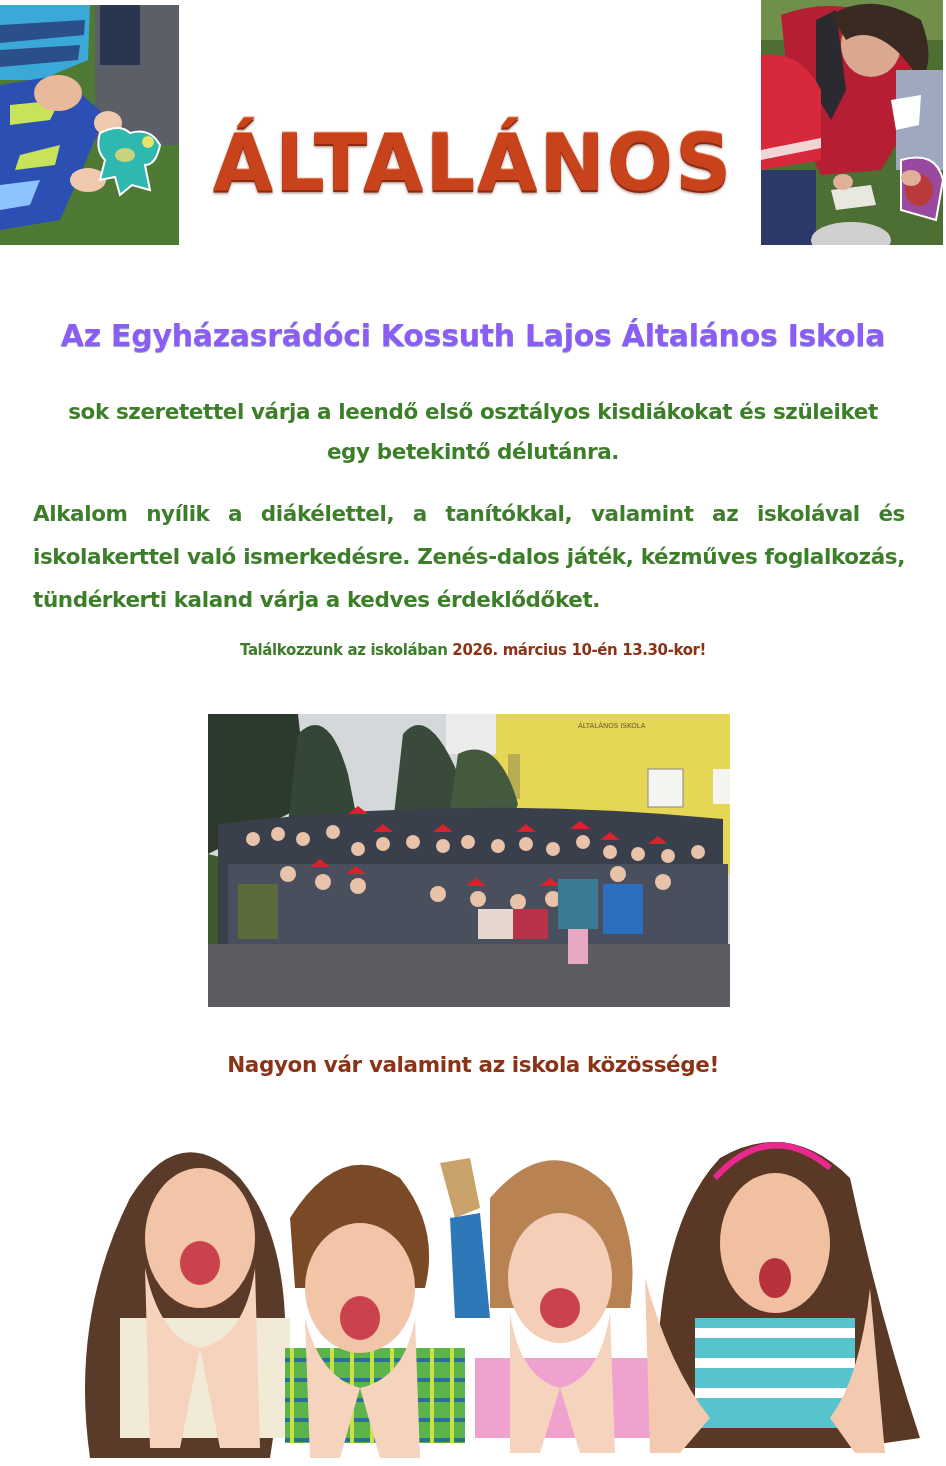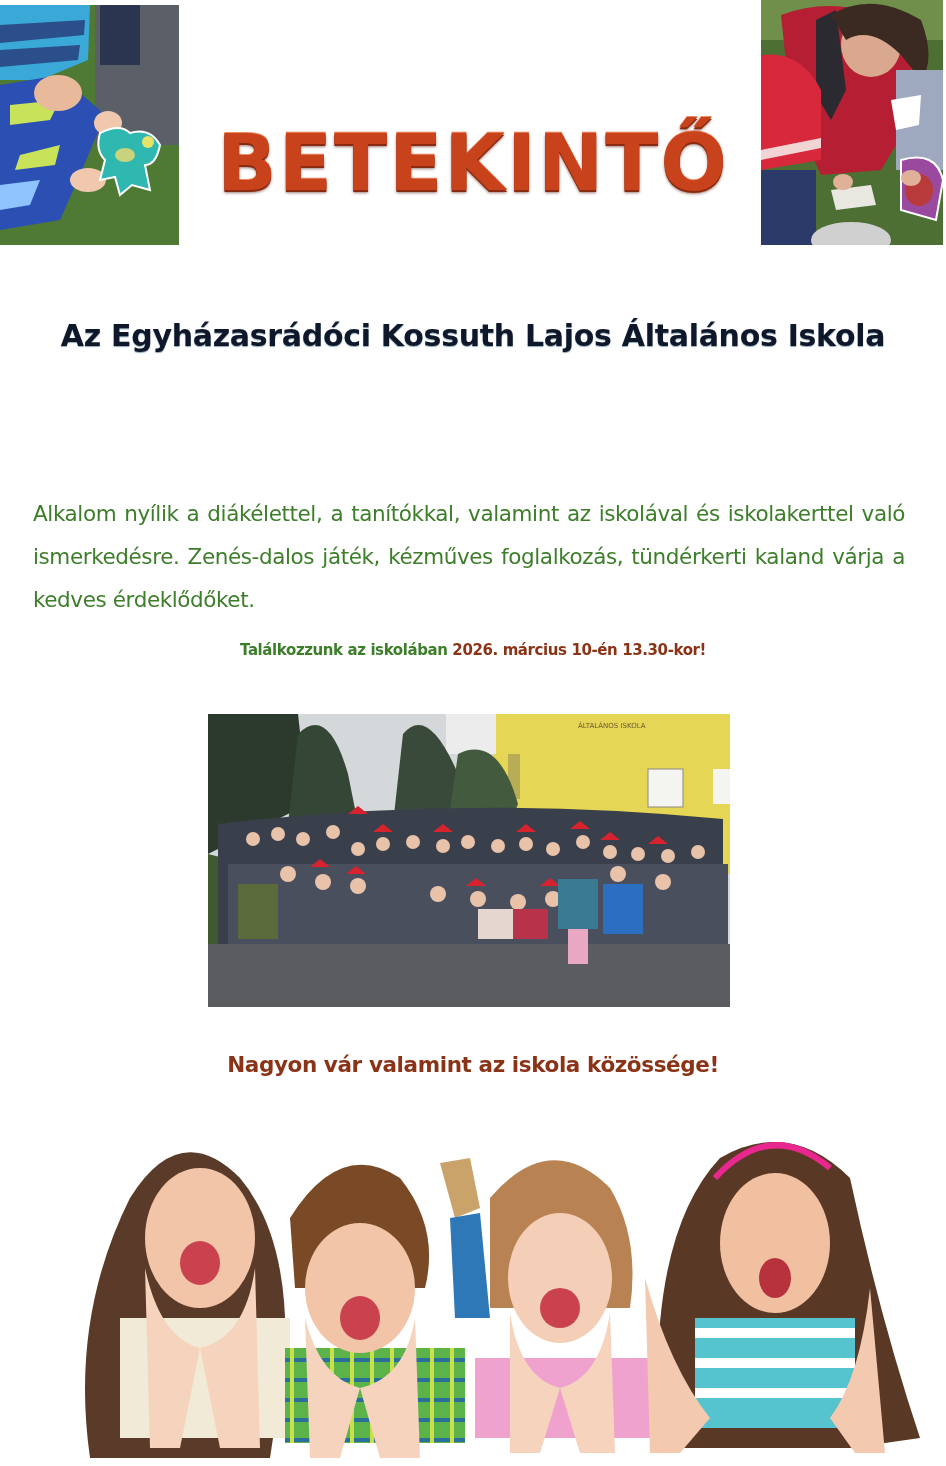--- a/index.html
+++ b/index.html
@@ -11,31 +11,31 @@
   #photo-left { left:0; top:5px; width:179px; height:240px; background:#4f7a34; }
   #photo-right { left:761px; top:0; width:182px; height:245px; background:#3f6a2e; }
 
   .title { position:absolute; left:0; width:946px; top:118px; text-align:center;
            font-family:"DejaVu Sans", sans-serif; font-weight:bold; font-size:78px;
            letter-spacing:2px; color:#c8421c;
            text-shadow: 0 2px 0 #8a2a10, 0 3px 3px rgba(80,20,5,0.55), 0 -1px 0 #f08a60; }
 
   .school { position:absolute; left:0; width:946px; top:318px; text-align:center;
             font-family:"DejaVu Sans", sans-serif; font-weight:bold; font-size:30px;
-            color:#0f172a; text-shadow:0 1px 1px rgba(0,60,90,0.45); letter-spacing:-0.3px; }
+            color:#8b5cf6; text-shadow:0 1px 1px rgba(0,60,90,0.45); letter-spacing:-0.3px; }
 
   .green { color:#3d7e2a; }
   .brown { color:#8a3317; }
 
   .p1 { position:absolute; left:30px; width:886px; top:392px; text-align:center;
         font-family:"DejaVu Sans", sans-serif; font-weight:bold; font-size:21.5px; line-height:40px;
         letter-spacing:-0.4px; }
   .p2 { position:absolute; left:33px; width:872px; top:492px; text-align:justify;
         text-align-last:left;
-        font-family:"DejaVu Sans", sans-serif; font-weight:normal; font-size:21.5px; line-height:43px;
+        font-family:"DejaVu Sans", sans-serif; font-weight:bold; font-size:21.5px; line-height:43px;
         letter-spacing:-0.4px; }
   .meet { position:absolute; left:0; width:946px; top:641px; text-align:center;
           font-family:"DejaVu Sans", sans-serif; font-weight:bold; font-size:15px; letter-spacing:-0.4px; }
 
   #group-photo { position:absolute; left:208px; top:714px; width:522px; height:293px;
                  background:#be185d; overflow:hidden; }
 
   .closing { position:absolute; left:0; width:946px; top:1052px; text-align:center;
              font-family:"DejaVu Sans", sans-serif; font-weight:bold; font-size:21.5px; letter-spacing:-0.4px; }
 
@@ -80,25 +80,27 @@
     <path d="M130 100 L160 95 L158 125 L135 130 Z" fill="#ffffff"></path>
     <path d="M140 160 Q175 150 182 180 L175 220 L140 210 Z" fill="#9a4a9e" stroke="#ffffff" stroke-width="2"></path>
     <ellipse cx="158" cy="190" rx="14" ry="16" fill="#b93a3a"></ellipse>
     <path d="M70 190 L110 185 L115 205 L75 210 Z" fill="#e8e8e0"></path>
     <ellipse cx="82" cy="182" rx="10" ry="8" fill="#e0b099"></ellipse>
     <ellipse cx="150" cy="178" rx="10" ry="8" fill="#e0b099"></ellipse>
     <ellipse cx="90" cy="240" rx="40" ry="18" fill="#d0d0d0"></ellipse>
   </svg>
 </div>
 
-<div class="title">BETEKINTŐ</div>
+<div class="title">ÁLTALÁNOS</div>
 
 <div class="school">Az Egyházasrádóci Kossuth Lajos Általános Iskola</div>
 
 <div class="p1 green">
+  <div>sok szeretettel várja a leendő első osztályos kisdiákokat és szüleiket</div>
+  <div>egy betekintő délutánra.</div>
 </div>
 
 <div class="p2 green">Alkalom nyílik a diákélettel, a tanítókkal, valamint az iskolával és iskolakerttel való ismerkedésre. Zenés-dalos játék, kézműves foglalkozás, tündérkerti kaland várja a kedves érdeklődőket.</div>
 
 <div class="meet">
   <span class="green">Találkozzunk az iskolában </span><span class="brown">2026. március 10-én 13.30-kor!</span>
 </div>
 
 <div id="group-photo">
   <svg width="522" height="293" viewBox="0 0 522 293">

